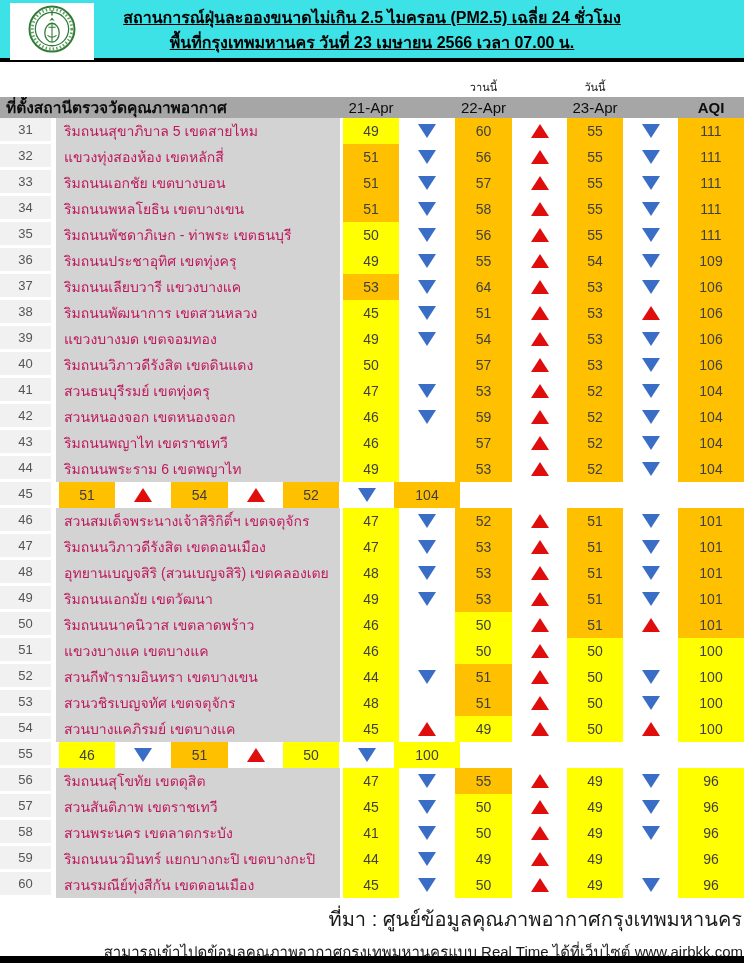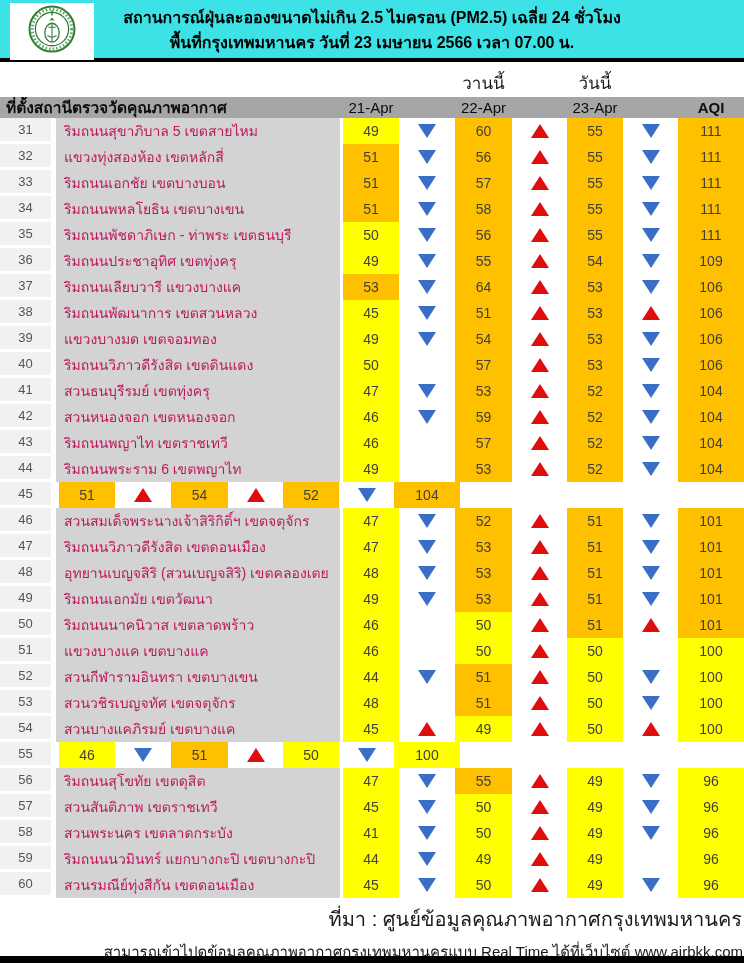--- a/index.html
+++ b/index.html
@@ -9,36 +9,37 @@
     background:#ffffff;
     font-family:"Liberation Sans", sans-serif;
     overflow:hidden;
   }
   
   .top-band{
     position:relative;
     height:58px;
     background:var(--cyan,#3DE2E6);
     text-align:center;
+    text-decoration:underline;
   }
   .title-1{padding-top:5px;font-size:16px;font-weight:bold;color:#000;line-height:25px;}
   .title-2{font-size:16px;font-weight:bold;color:#000;line-height:25px;}
   .logo-box{
     position:absolute;left:10px;top:3px;
     width:84px;height:57px;background:#fff;
     display:flex;align-items:center;justify-content:center;
   }
   .black-rule{height:4px;background:#000;}
   .corner-flag{
     position:absolute;top:62px;right:0;width:0;height:0;
     border-top:9px solid #C00000;border-left:9px solid transparent;
   }
   
   .pre-header{position:relative;height:35px;background:#fff;}
-  .pre-label{position:absolute;bottom:1px;font-size:17px;color:#1a1a1a;text-align:center;}
+  .pre-label{position:absolute;bottom:1px;font-size:11px;color:#1a1a1a;text-align:center;}
   .pre-yesterday{left:455px;width:57px;}
   .pre-today{left:567px;width:56px;}
   
   .col-header{
     display:flex;height:21px;background:var(--hdr,#A6A6A6);
     align-items:center;font-size:15px;color:#0d0d0d;
   }
   .ch-loc{width:343px;box-sizing:border-box;padding-left:6px;font-weight:bold;font-size:15.5px;}
   .ch-c{text-align:center;}
   .ch-v1{width:56px;}.ch-s1{width:56px;}.ch-v2{width:57px;}.ch-s2{width:55px;}

